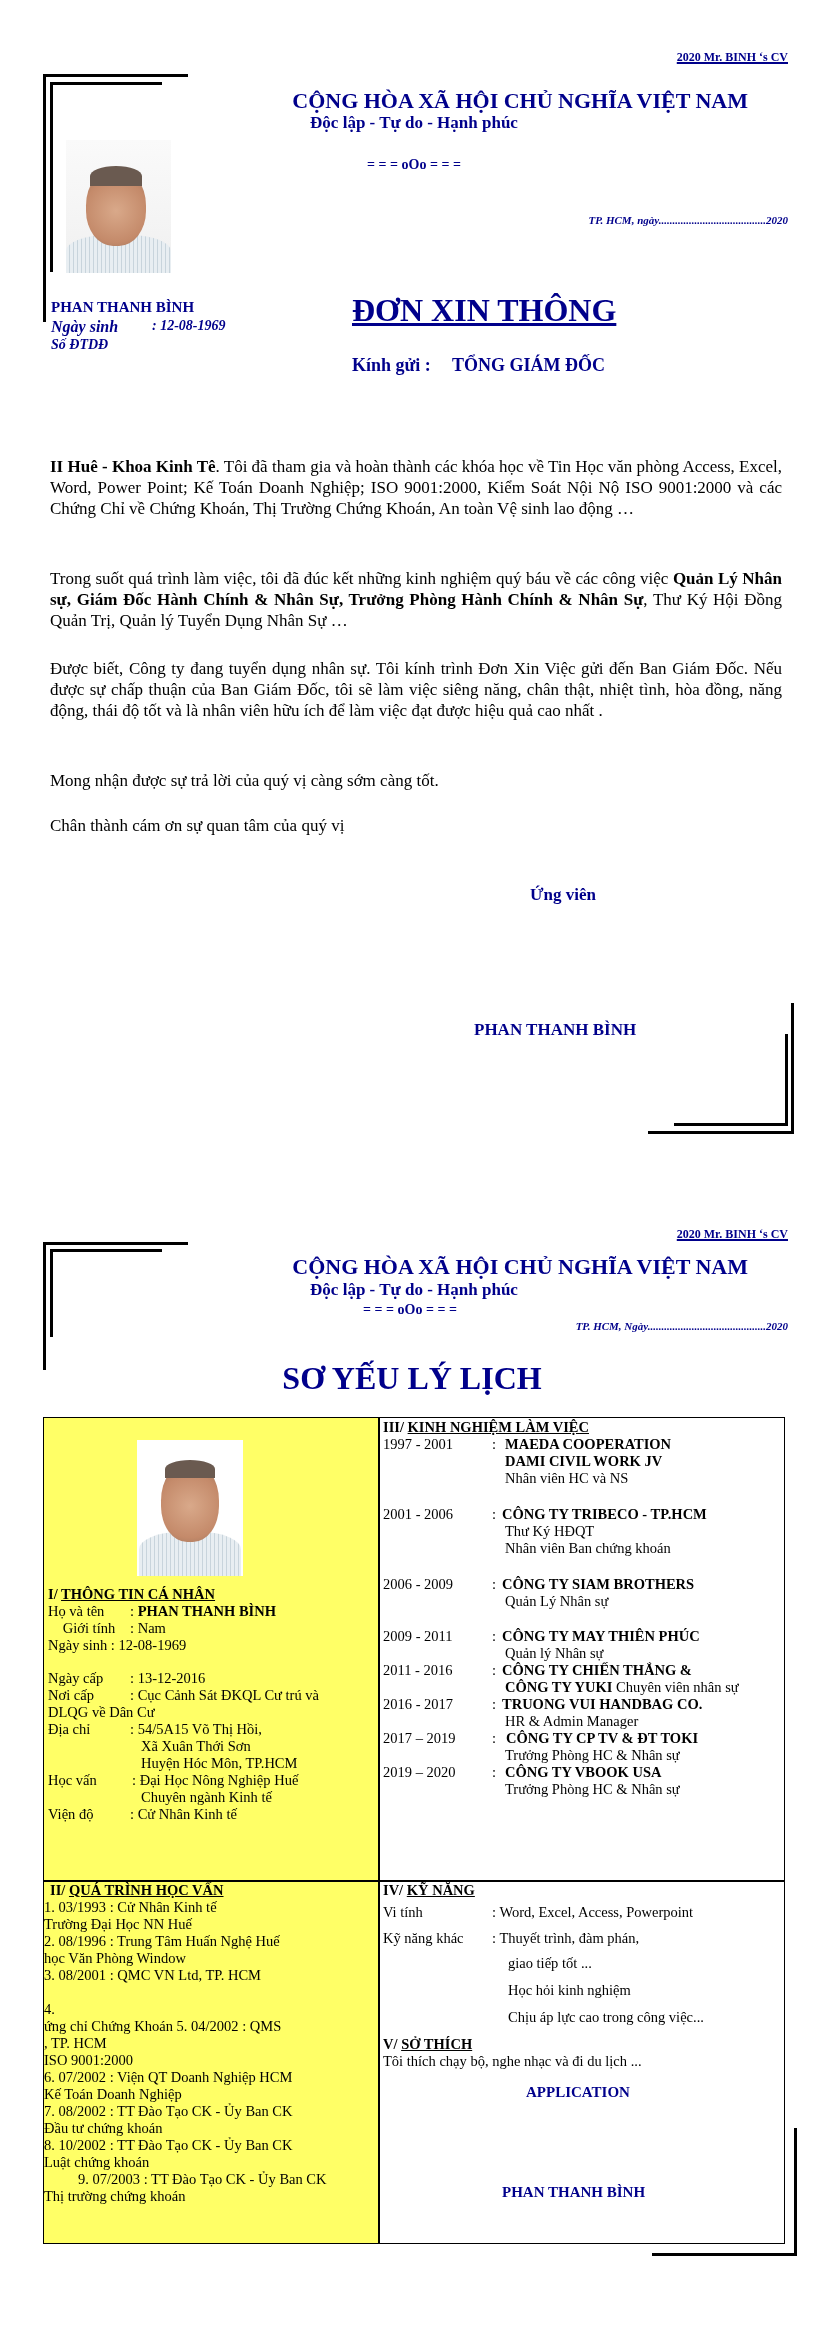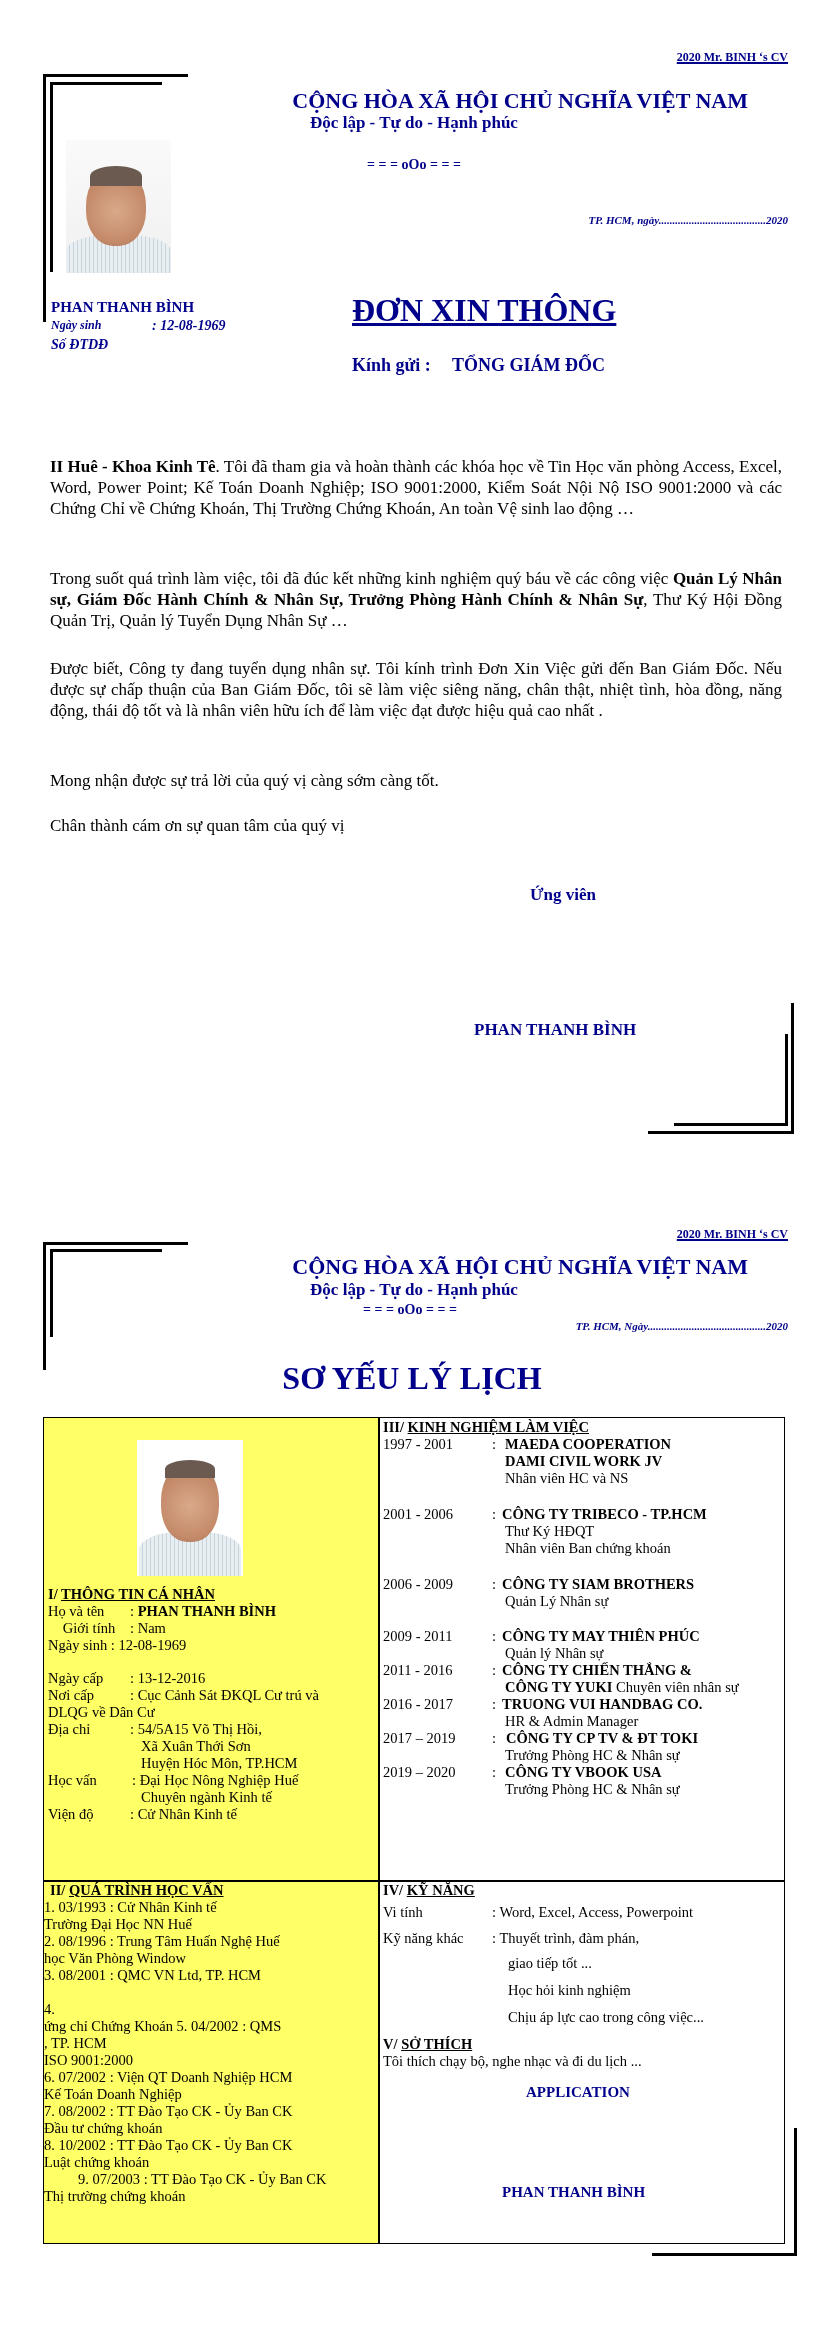--- a/index.html
+++ b/index.html
@@ -50,21 +50,21 @@
   <div class="photo" style="left:66px;top:140px;width:105px;height:133px;">
     <div class="face-bg"></div>
     <div class="shirt" style="left:0;top:95px;width:105px;height:40px;"></div>
     <div class="head" style="left:20px;top:28px;width:60px;height:78px;"></div>
     <div class="hair" style="left:24px;top:26px;width:52px;height:20px;"></div>
   </div>
 
   <div class="abs date-line" style="top:214px;">TP. HCM, ngày.......................................2020</div>
 
   <div class="abs navy bold" style="left:51px;top:299px;font-size:15px;">PHAN THANH BÌNH</div>
-  <div class="abs navy bold ital" style="left:51px;top:318px;font-size:12px;">Ngày sinh</div>
+  <div class="abs navy bold ital" style="left:51px;top:318px;font-size:16px;">Ngày sinh</div>
   <div class="abs navy bold ital" style="left:152px;top:318px;font-size:14px;">: 12-08-1969</div>
   <div class="abs navy bold ital" style="left:51px;top:337px;font-size:14px;">Số ĐTDĐ</div>
 
   <div class="abs navy bold" style="left:352px;top:292px;font-size:32px;text-decoration:underline;text-decoration-thickness:3px;">ĐƠN XIN THÔNG</div>
 
   <div class="abs navy bold" style="left:352px;top:355px;font-size:18px;">Kính gửi :</div>
   <div class="abs navy bold" style="left:452px;top:355px;font-size:18px;">TỔNG GIÁM ĐỐC</div>
 
   <div class="abs body-text" style="top:456px;">
     <b>II Huê - Khoa Kinh Tê</b><span>. Tôi đã tham gia và hoàn thành các khóa học về Tin Học văn phòng Access, Excel, Word, Power Point; Kế Toán Doanh Nghiệp; ISO 9001:2000, Kiểm Soát Nội Nộ ISO 9001:2000 và các Chứng Chỉ về Chứng Khoán, Thị Trường Chứng Khoán, An toàn Vệ sinh lao động …</span>

